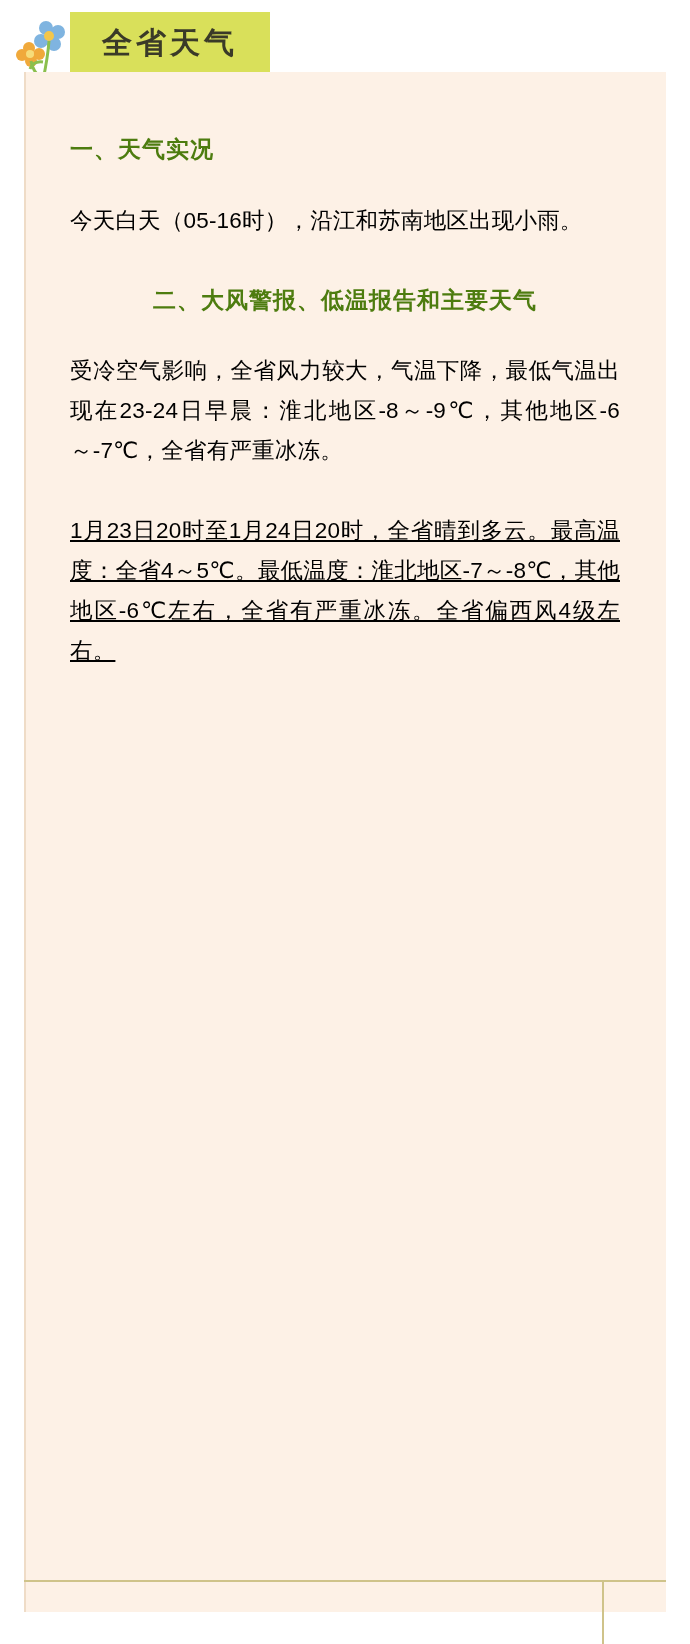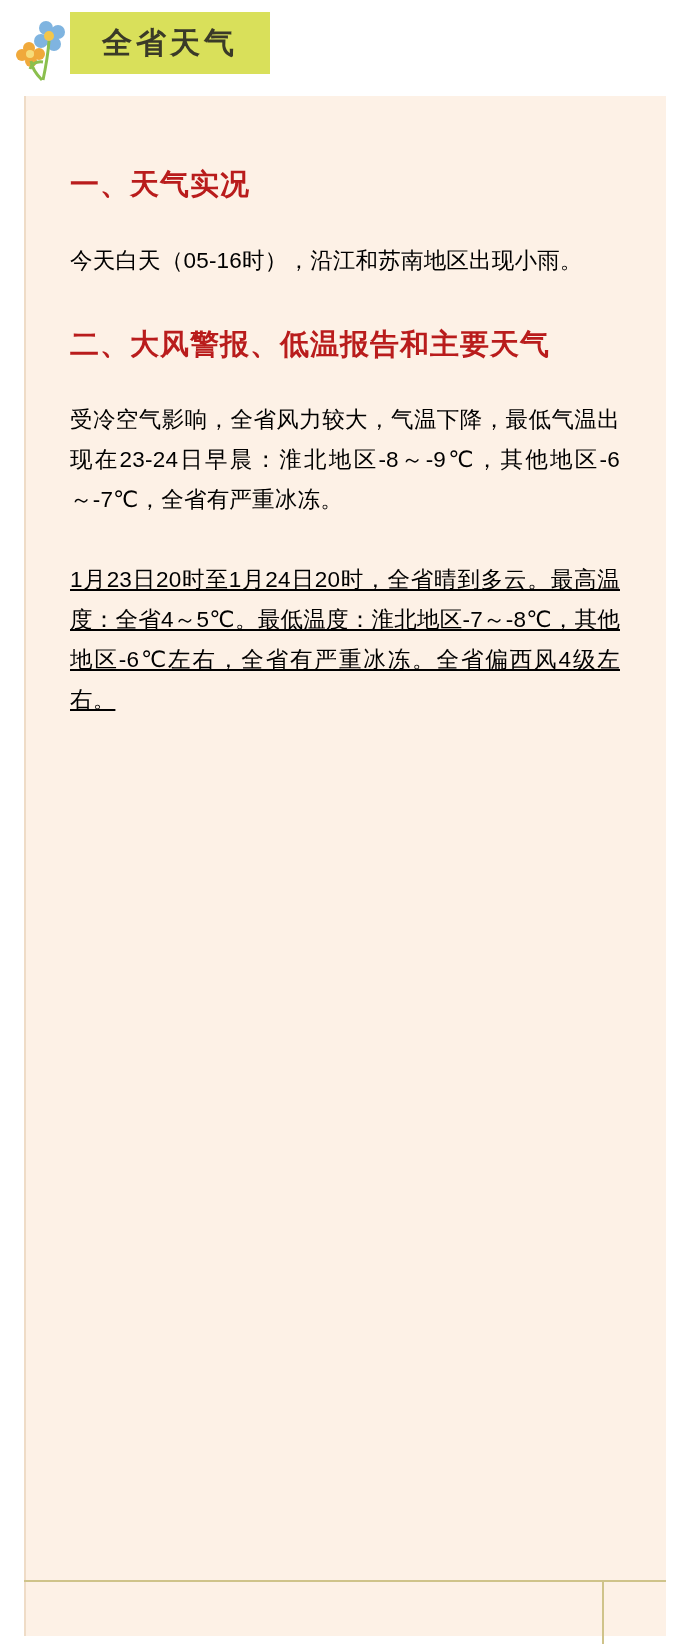--- a/index.html
+++ b/index.html
@@ -18,21 +18,21 @@
     position: relative;
     width: 690px;
     min-height: 1644px;
     background: #ffffff;
     overflow: hidden;
   }
 
   
   .header {
     position: relative;
-    height: 96px;
+    height: 72px;
     border-radius: 28px;
   }
   .header-tag {
     position: absolute;
     left: 70px;
     top: 12px;
     width: 200px;
     height: 62px;
     background: #d9e05a;
     display: flex;
@@ -66,29 +66,30 @@
   .side-rule {
     position: absolute;
     left: 0;
     top: 0;
     bottom: 0;
     width: 2px;
     background: #efdcc7;
   }
 
   h2.section {
-    font-size: 29px;
+    font-size: 23px;
     font-weight: bold;
-    color: #b91c1c;
-    margin: 7px 0 34px 0;
+    color: #4d7c0f;
+    margin: 0 0 34px 0;
     letter-spacing: 1px;
     line-height: 1.5;
   }
   h2.section.tight {
     margin-top: 42px;
+    text-align: center;
   }
 
   p.para {
     font-size: 22.5px;
     line-height: 1.78;
     color: #000000;
     margin: 0 0 40px 0;
     text-align: justify;
     text-justify: inter-ideograph;
     letter-spacing: 0.2px;

